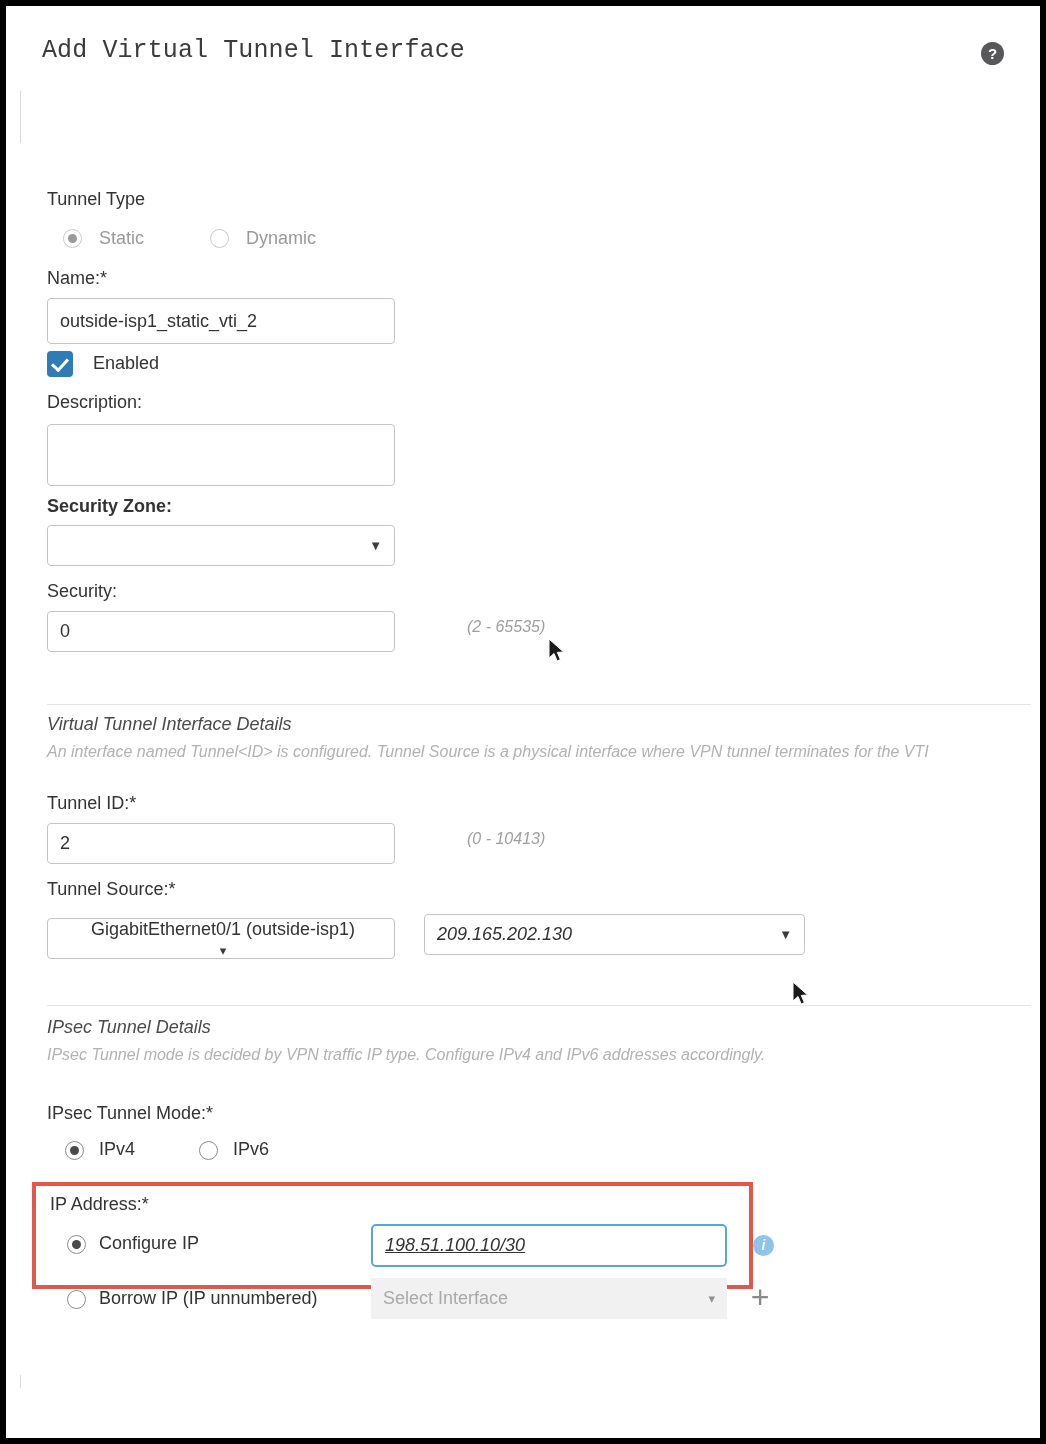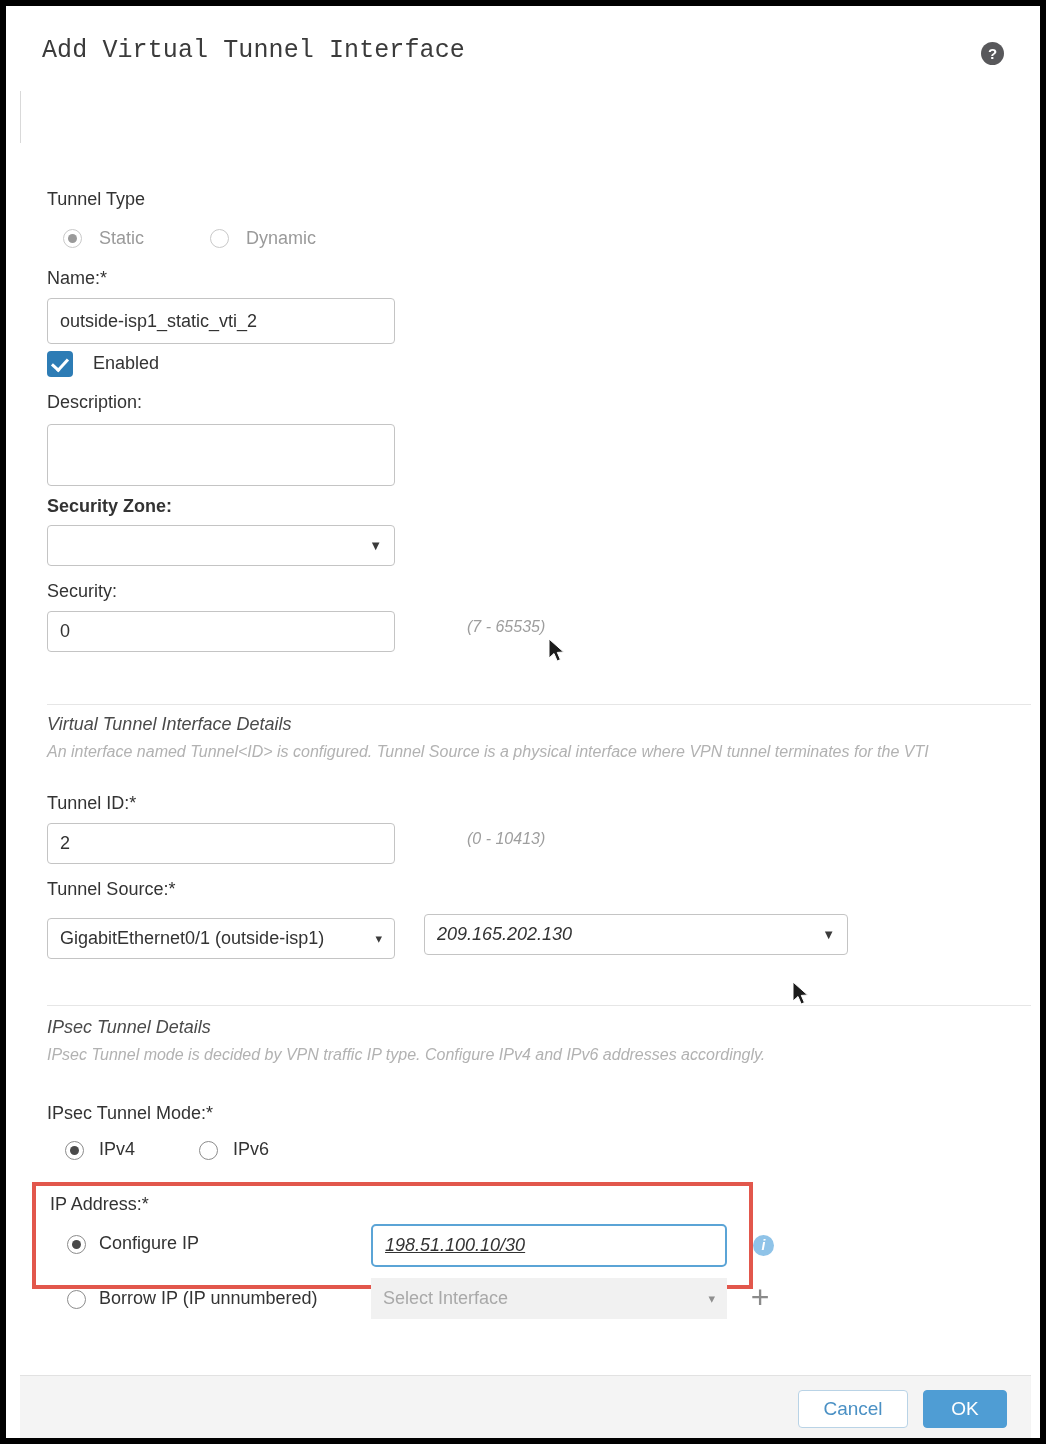--- a/index.html
+++ b/index.html
@@ -349,37 +349,37 @@
     <textarea class="txt" style="left: 27px; top: 281px; width: 348px; height: 62px;"></textarea>
 
     <div class="lbl" style="left:27px; top:353px;font-weight:bold;">Security Zone:</div>
     <div class="sel" style="left:27px; top:382px; width:348px; height:41px;">
       <span class="sel-val"></span>
       <span class="caret">▼</span>
     </div>
 
     <div class="lbl" style="left:27px; top:438px;">Security:</div>
     <input class="txt" style="left: 27px; top: 468px; width: 348px; height: 41px;" value="0">
-    <div class="hint" style="left:447px; top:475px;">(7 - 65535)</div>
+    <div class="hint" style="left:447px; top:475px;">(2 - 65535)</div>
 
     <div class="divider" style="left:27px; top:561px; width:984px;"></div>
 
     <div class="sec-title" style="left:27px; top:571px;">Virtual Tunnel Interface Details</div>
     <div class="sec-desc" style="left:27px; top:600px;">An interface named Tunnel&lt;ID&gt; is configured. Tunnel Source is a physical interface where VPN tunnel terminates for the VTI</div>
 
     <div class="lbl" style="left:27px; top:650px;">Tunnel ID:*</div>
     <input class="txt" style="left: 27px; top: 680px; width: 348px; height: 41px;" value="2">
     <div class="hint" style="left:447px; top:687px;">(0 - 10413)</div>
 
     <div class="lbl" style="left:27px; top:736px;">Tunnel Source:*</div>
-    <div class="sel clipped" style="left:27px; top:775px; width:348px; height:41px;">
+    <div class="sel clipped" style="left:27px; top:775px; width:348px; height:41px;flex-direction:column;">
       <span class="sel-val">GigabitEthernet0/1 (outside-isp1)</span>
       <span class="caret">▾</span>
     </div>
-    <div class="sel italic" style="left:404px; top:771px; width:424px; height:41px;">
+    <div class="sel italic" style="left:404px; top:771px; width:381px; height:41px;">
       <span class="sel-val">209.165.202.130</span>
       <span class="caret">▼</span>
     </div>
 
     <div class="divider" style="left:27px; top:862px; width:984px;"></div>
 
     <div class="sec-title" style="left:27px; top:874px;">IPsec Tunnel Details</div>
     <div class="sec-desc" style="left:27px; top:903px;">IPsec Tunnel mode is decided by VPN traffic IP type. Configure IPv4 and IPv6 addresses accordingly.</div>
 
     <div class="lbl" style="left:27px; top:960px;">IPsec Tunnel Mode:*</div>
@@ -409,19 +409,15 @@
 
     <svg class="cursor" style="left:528px; top:495px;" viewBox="0 0 18 26">
       <path d="M1 1 L1 20 L6 15.5 L9.2 23 L12.4 21.6 L9.3 14.4 L15.6 14 Z" fill="#1b1b1b" stroke="#ffffff" stroke-width="1"></path>
     </svg>
     <svg class="cursor" style="left:772px; top:838px;" viewBox="0 0 18 26">
       <path d="M1 1 L1 20 L6 15.5 L9.2 23 L12.4 21.6 L9.3 14.4 L15.6 14 Z" fill="#1b1b1b" stroke="#ffffff" stroke-width="1"></path>
     </svg>
 
   </div>
 
-  <div class="dlg-footer">
-    <div class="btn btn-cancel">Cancel</div>
-    <div class="btn btn-ok">OK</div>
-  </div>
 
  </div>
 </div>
 
 </body></html>

